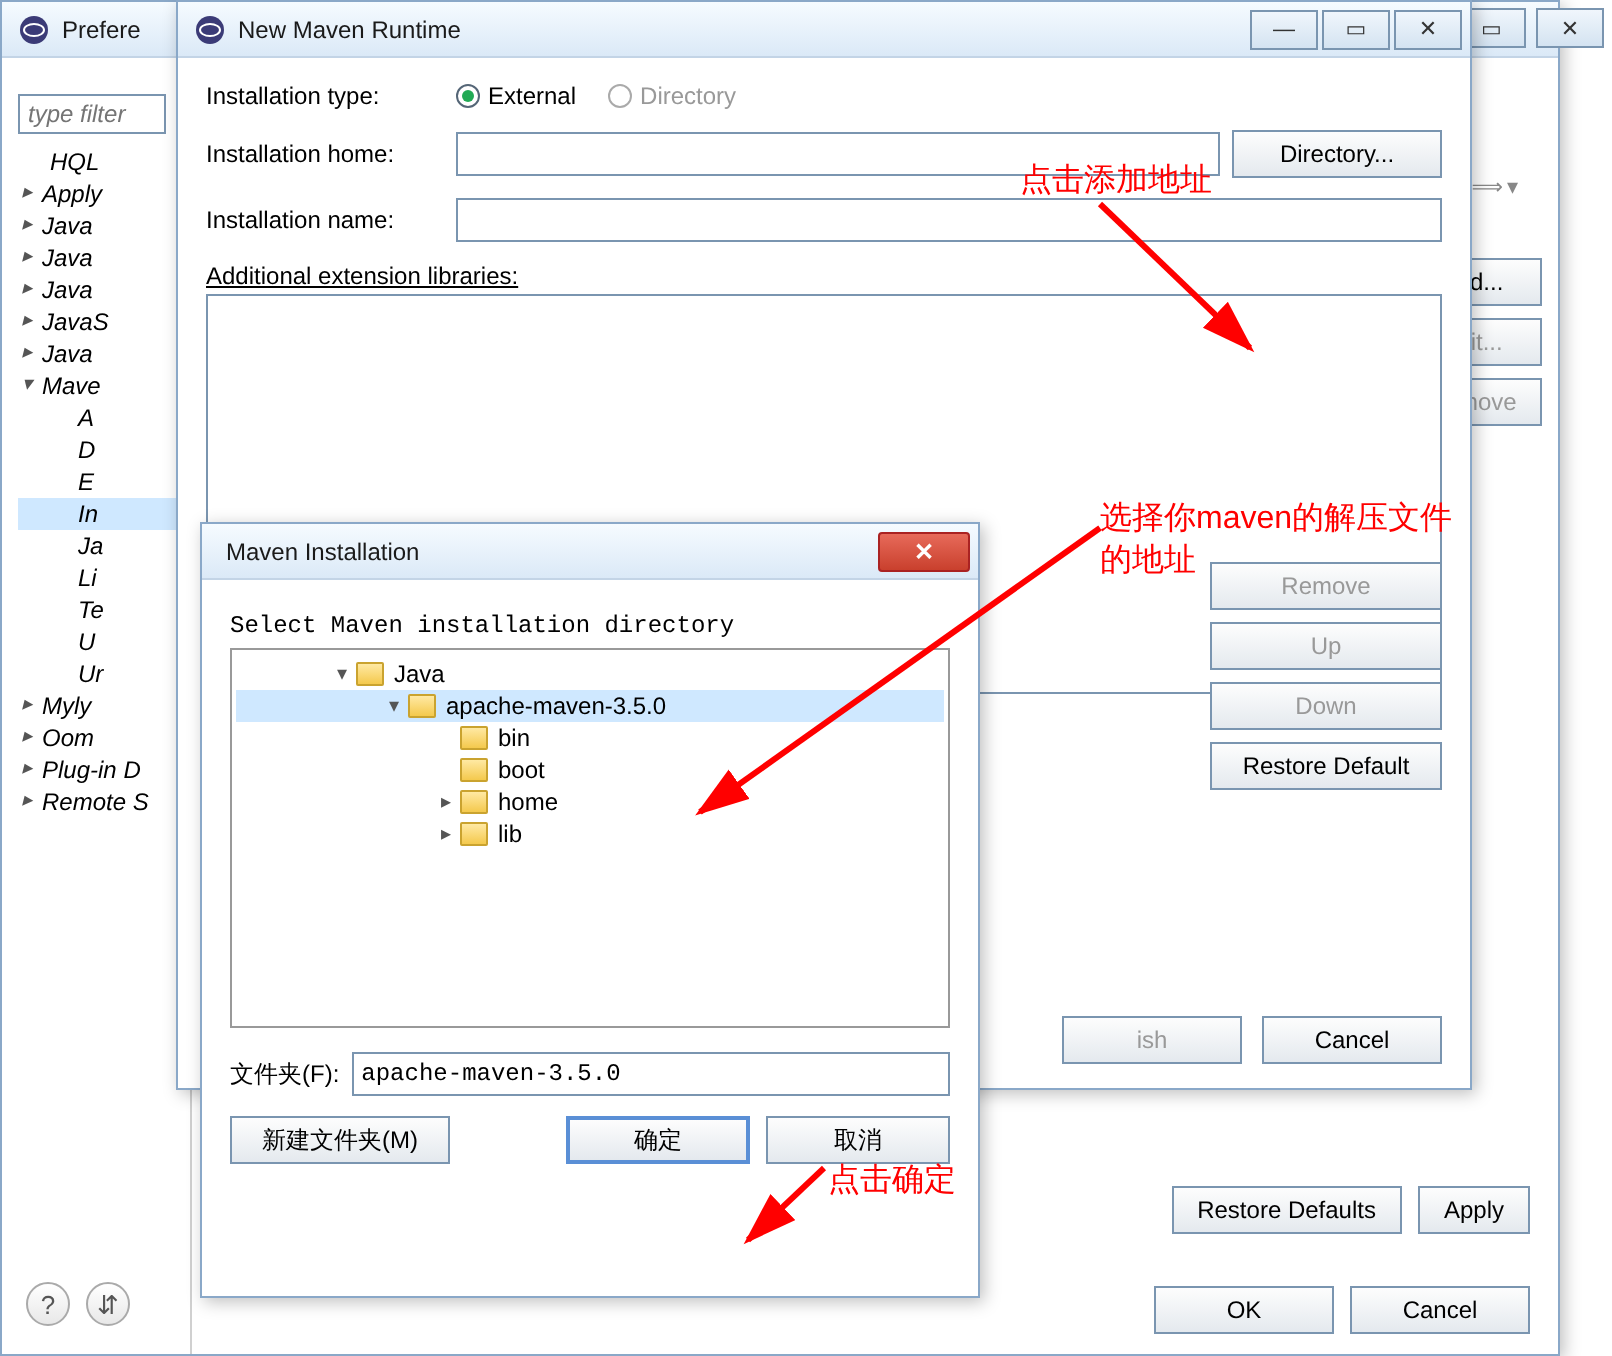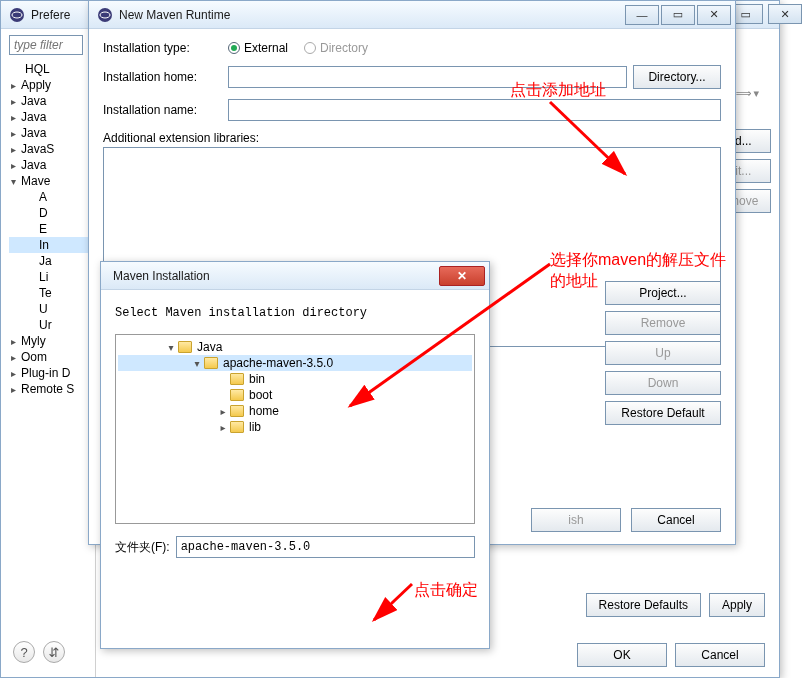--- a/index.html
+++ b/index.html
@@ -9,23 +9,23 @@
 .window { position: absolute; background: #fff; border: 1px solid #8aa8c8; box-shadow: 2px 2px 8px rgba(0,0,0,0.25); }
 .titlebar { height: 28px; background: linear-gradient(#f6fbff, #dbe9f7); border-bottom: 1px solid #c3d4e6; display: flex; align-items: center; padding: 0 4px 0 8px; }
 .titlebar .t-icon { width: 16px; height: 16px; margin-right: 6px; }
 .titlebar .t-text { flex: 1; color: #1a1a1a; }
 .titlebar .t-btns { display: flex; gap: 0; }
 .win-btn { width: 34px; height: 20px; border: 1px solid #7a95b0; background: linear-gradient(#f0f6fc,#d4e3f1); display: inline-flex; align-items: center; justify-content: center; margin-left: 2px; font-family: Arial; font-size: 11px; color: #333; }
 
 
 .pref-window { left: 0; top: 0; width: 780px; height: 678px; }
 .pref-body { display: flex; height: calc(100% - 28px); position: relative; }
-.tree-col { width: 95px; padding: 6px 2px 6px 8px; border-right: 1px solid #d0d0d0; }
+.tree-col { width: 95px; padding: 18px 2px 6px 8px; border-right: 1px solid #d0d0d0; }
 .filter-box { width: 74px; height: 20px; border: 1px solid #7a95b0; padding: 2px 4px; color: #888; font-style: italic; margin-bottom: 6px; }
-.tree-item { white-space: nowrap; padding: 1px 0 1px 2px; display: flex; align-items: center; cursor: default; }
+.tree-item { white-space: nowrap; padding: 1px 0 1px 2px; display: flex; align-items: flex-start; cursor: default; font-style: italic; }
 .tree-item.sel { background: #cfe8ff; }
 .tree-item .ind1 { display:inline-block; width: 14px; }
 .tree-item .ind2 { display:inline-block; width: 28px; }
 .tree-caret { width: 10px; display: inline-block; color:#555; font-size:10px; }
 
 
 .right-col { position: absolute; right: 8px; top: 100px; width: 70px; }
 .right-col .btn { width: 70px; margin-bottom: 6px; }
 
 .pref-footer { position: absolute; bottom: 10px; right: 14px; display: flex; gap: 8px; }
@@ -40,31 +40,31 @@
 .form-row { display:flex; align-items:center; margin-bottom:10px; }
 .form-row label { width: 125px; }
 .radio { display:inline-flex; align-items:center; margin-right:16px; }
 .radio .dot { width:12px;height:12px;border:1px solid #567;border-radius:50%;margin-right:4px;display:inline-flex;align-items:center;justify-content:center; }
 .radio.sel .dot::after { content:"";width:6px;height:6px;background:#2a5;border-radius:50%; }
 .radio.dis { color:#999; }
 .radio.dis .dot { border-color:#aaa; }
 .txt { flex:1; height:22px; border:1px solid #7a95b0; background:#fff; padding:0 4px; }
 .btn { height:24px; padding:0 12px; border:1px solid #7a95b0; background:linear-gradient(#fdfdfd,#e4e9ee); display:inline-flex; align-items:center; justify-content:center; cursor:default; }
 .btn.dis { color:#999; }
-.ext-label { margin-top:6px; margin-bottom:2px; }
+.ext-label { margin-top:6px; margin-bottom:2px;text-decoration:underline; }
 .side-btns { position:absolute; right:14px; top:280px; display:flex; flex-direction:column; gap:6px; }
 .side-btns .btn { width:116px; justify-content:center; }
 .nmr-footer { position:absolute; bottom:12px; right:14px; display:flex; gap:10px; }
 .nmr-footer .btn { width:90px; justify-content:center; }
 
 
 .browse-window { left: 100px; top: 261px; width: 390px; height: 388px; z-index:20; }
 .browse-titlebar .close { width:46px; height:20px; background:linear-gradient(#e76a5a,#c9402d); border:1px solid #a22; color:#fff; font-weight:bold; display:inline-flex;align-items:center;justify-content:center; font-size:12px; border-radius:2px; }
 .browse-body { padding:10px 14px 12px; }
-.browse-prompt { font-family: "Courier New", monospace; font-size:12px; margin:6px 0 14px; }
+.browse-prompt { font-family: "Courier New", monospace; font-size:12px; margin:6px 0 4px; }
 .folder-tree { border:1px solid #999; height:190px; overflow:auto; padding:4px 2px; background:#fff; font-family:"Courier New",monospace; font-size:12px; }
 .ft-row { display:flex; align-items:center; padding:1px 0; white-space:nowrap; }
 .ft-row.sel { background:#cfe8ff; }
 .ft-caret { width:14px; display:inline-block; text-align:center; color:#555; font-size:10px; }
 .ft-folder { width:14px; height:12px; background:linear-gradient(#ffe9a3,#f4c94d); border:1px solid #caa32f; border-radius:1px; margin-right:5px; display:inline-block; }
 .browse-path-row { display:flex; align-items:center; margin:12px 0 10px; gap:6px; }
 .browse-path-row label { font-size:12px; }
 .browse-path-row .txt { flex:1; font-family:"Courier New",monospace; font-size:12px; height:22px; }
 .browse-btns { display:flex; gap:8px; justify-content:flex-start; }
 .browse-btns .btn { width:92px; justify-content:center; }
@@ -236,31 +236,30 @@
           <span>External</span>
         </span>
       <span class="radio dis">
           <span class="dot"></span>
           <span>Directory</span>
         </span>
     </div>
     <div class="form-row">
       <label>Installation home:</label>
       <input class="txt" style="">
-      <div class="btn" style="margin-left:6px;width:88px">Directory...</div>
+      <div class="btn" style="margin-left:6px;width:105px">Directory...</div>
     </div>
     <div class="form-row">
       <label>Installation name:</label>
       <input class="txt" style="">
     </div>
     <div class="ext-label">Additional extension libraries:</div>
     <div style="border:1px solid #7a95b0;height:200px;background:#fff"></div>
   </div>
   <div class="side-btns">
-    <div class="btn">Project...</div>
     <div class="btn dis">Remove</div>
     <div class="btn dis">Up</div>
     <div class="btn dis">Down</div>
     <div class="btn">Restore Default</div>
   </div>
   <div class="nmr-footer">
     <div class="btn dis">ish</div>
     <div class="btn">Cancel</div>
   </div>
 </div>
@@ -306,20 +305,25 @@
         <div class="ft-row">
           <span style="display: inline-block; width: 98px;"></span>
           <span class="ft-caret">▸</span>
           <span class="ft-folder"></span>
           <span>lib</span>
         </div>
       </div>
     <div class="browse-path-row">
       <label>文件夹(F):</label>
       <input class="txt" value="apache-maven-3.5.0" style="">
+    </div>
+    <div class="browse-btns">
+      <div class="btn" style="width:110px">新建文件夹(M)</div>
+      <div class="btn mid" style="border:2px solid #5a8fd6">确定</div>
+      <div class="btn">取消</div>
     </div>
   </div>
 </div>
 
 <div class="annot" style="left:510px;top:80px">点击添加地址</div>
 <svg class="arrow-svg" style="left:530px;top:96px" width="120" height="90">
   <defs>
       <marker id="ah1" markerWidth="10" markerHeight="10" refX="8" refY="3" orient="auto">
         <path d="M0,0 L0,6 L9,3 z" fill="#f00"></path>
       </marker>

